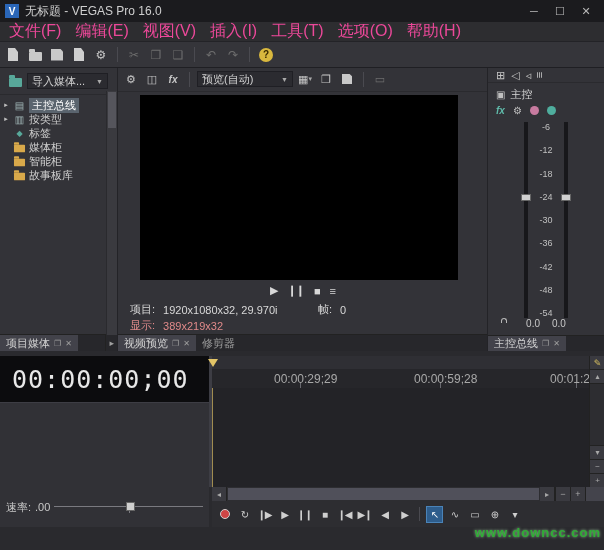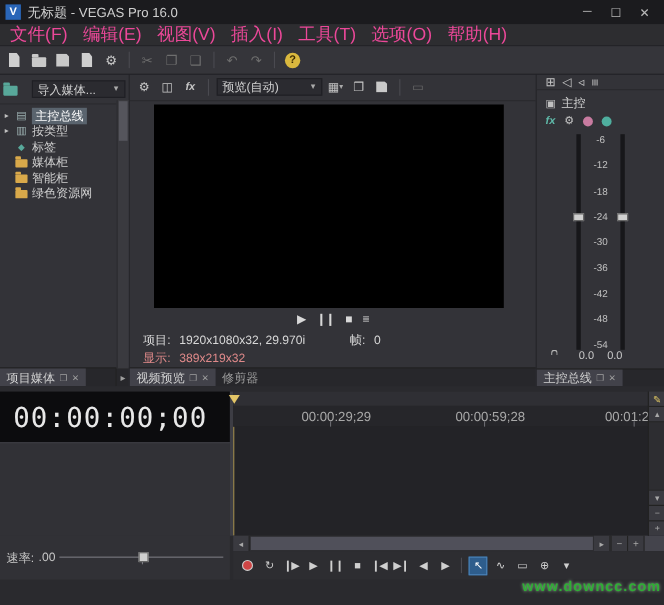--- a/index.html
+++ b/index.html
@@ -52,21 +52,21 @@
   .panel.left{width:118px;}
   .panel.center{width:370px;}
   .panel.right{flex:1;border-right:none;}
   .tabbar{height:16px;background:#27272b;display:flex;align-items:stretch;margin-top:auto;border-top:1px solid #222;}
   .tab{display:flex;align-items:center;gap:4px;padding:0 6px;font-size:11px;color:#d2d2d2;background:#42424a;}
   .tab.inactive{background:transparent;color:#9a9a9a;}
   .tab .mini{font-size:8px;color:#9f9f9f;}
   .tabscroll{margin-left:auto;display:flex;align-items:center;padding:0 3px;color:#9f9f9f;font-size:9px;border-left:1px solid #222;}
 
   
-  .mp-head{height:22px;display:flex;align-items:center;gap:13px;padding:2px 3px;border-bottom:1px solid #2a2a2e;}
+  .mp-head{height:22px;display:flex;align-items:center;gap:5px;padding:2px 9px;border-bottom:1px solid #2a2a2e;}
   .combo{flex:1;height:16px;background:#2b2b30;border:1px solid #1f1f24;display:flex;align-items:center;
          font-size:11px;color:#d0d0d0;padding:0 4px;box-sizing:border-box;}
   .combo .arrow{margin-left:auto;font-size:7px;color:#aaa;}
   .tree{padding-top:3px;}
   .trow{height:14px;display:flex;align-items:center;gap:3px;padding-left:2px;font-size:11px;color:#cfcfcf;}
   .texp{width:8px;font-size:7px;color:#c0c0c0;text-align:center;}
   .tico{width:13px;display:flex;justify-content:center;font-size:10px;color:#9fb4b4;}
   .trow.selected .lbl{background:#5a646e;color:#fff;padding:0 3px;}
   .mp-scroll{position:absolute;right:0;top:23px;bottom:16px;width:10px;background:#3a3a3f;border-left:1px solid #2a2a2e;}
   .mp-scroll .thumb{position:absolute;top:1px;left:1px;width:8px;height:36px;background:#55555c;}
@@ -264,21 +264,21 @@
           <span class="tico">
               <span class="i-folder yellow" style="transform:scale(.85);"></span>
             </span>
           <span class="lbl">智能柜</span>
         </div>
         <div class="trow">
           <span class="texp"></span>
           <span class="tico">
               <span class="i-folder yellow" style="transform:scale(.85);"></span>
             </span>
-          <span class="lbl">绿色资源网</span>
+          <span class="lbl">故事板库</span>
         </div>
       </div>
       <div class="mp-scroll">
           <div class="thumb"></div>
         </div>
       <div class="tabbar">
         <div class="tab">
           <span>项目媒体</span>
           <span class="mini">❐</span>
           <span class="mini">✕</span>

